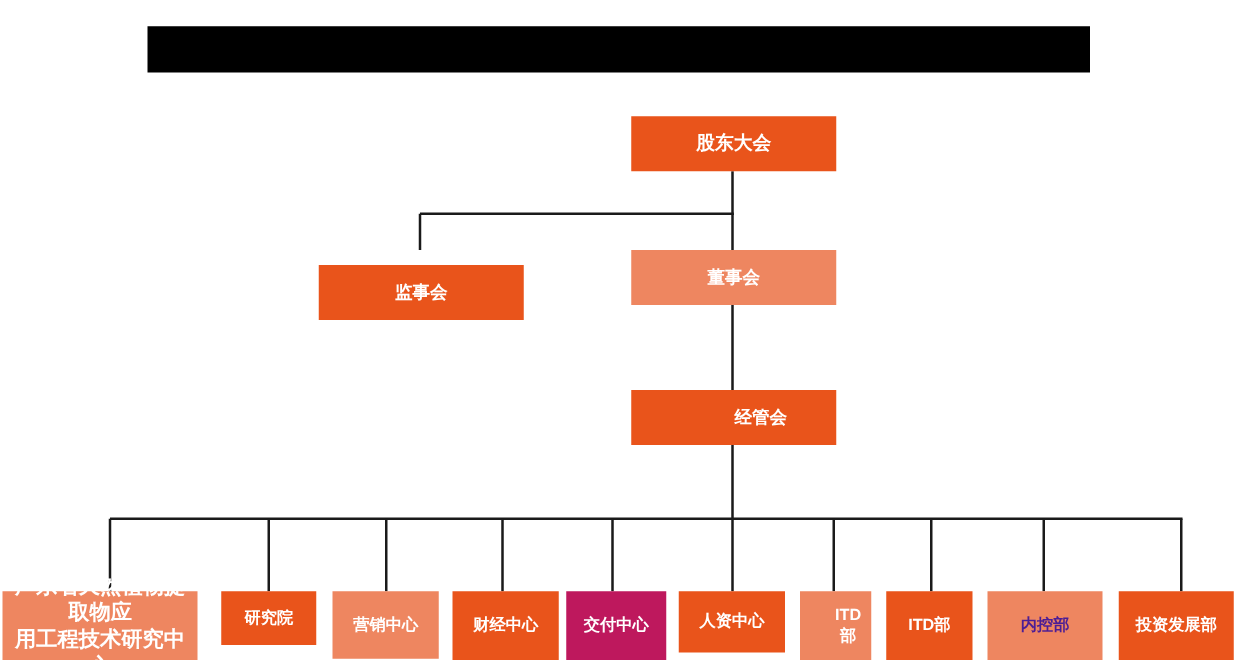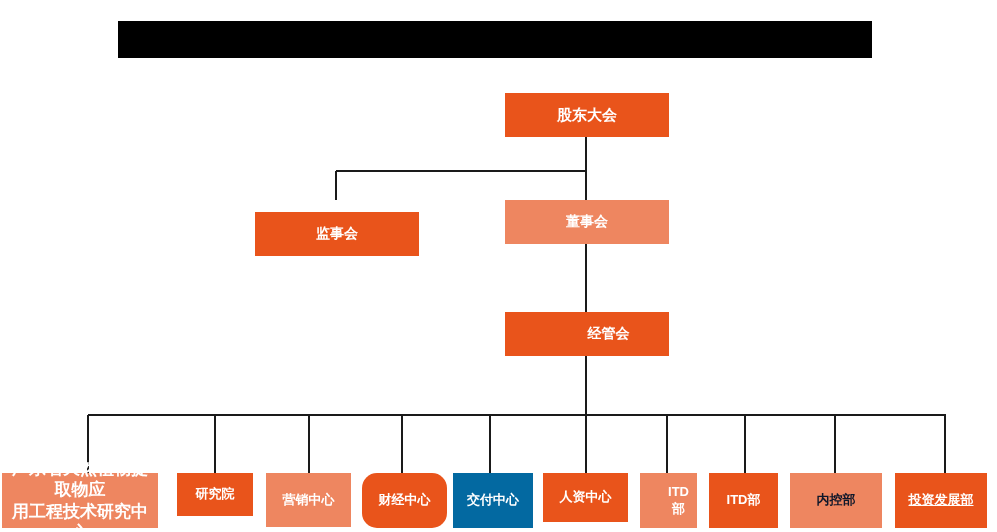--- a/index.html
+++ b/index.html
@@ -102,36 +102,36 @@
       <div class="node tone-light size-xs" style="left: 2px; top: 473px; width: 156px; height: 55px; background: rgb(238, 134, 96); color: rgb(255, 255, 255);">
         <span class="node-label">广东省天然植物提取物应
 用工程技术研究中心</span>
       </div>
       <div class="node tone-dark size-sm" style="left: 177px; top: 473px; width: 76px; height: 43px; background: rgb(233, 84, 27); color: rgb(255, 255, 255);">
         <span class="node-label">研究院</span>
       </div>
       <div class="node tone-light size-sm" style="left: 266px; top: 473px; width: 85px; height: 54px; background: rgb(238, 134, 96); color: rgb(255, 255, 255);">
         <span class="node-label">营销中心</span>
       </div>
-      <div class="node tone-dark size-sm" style="left: 362px; top: 473px; width: 85px; height: 55px; background: rgb(233, 84, 27); color: rgb(255, 255, 255); border-radius: 15px;">
+      <div class="node tone-dark size-sm" style="left: 362px; top: 473px; width: 85px; height: 55px; background: rgb(233, 84, 27); color: rgb(255, 255, 255);">
         <span class="node-label">财经中心</span>
       </div>
-      <div class="node tone-light size-sm" style="left: 453px; top: 473px; width: 80px; height: 55px; background: #0369a1; color: rgb(255, 255, 255);">
+      <div class="node tone-light size-sm" style="left: 453px; top: 473px; width: 80px; height: 55px; background: #be185d; color: rgb(255, 255, 255);">
         <span class="node-label">交付中心</span>
       </div>
       <div class="node tone-dark size-sm" style="left: 543px; top: 473px; width: 85px; height: 49px; background: rgb(233, 84, 27); color: rgb(255, 255, 255);">
         <span class="node-label">人资中心</span>
       </div>
       <div class="node tone-light size-sm" style="left: 640px; top: 473px; width: 57px; height: 55px; background: rgb(238, 134, 96); color: rgb(255, 255, 255); padding-left: 20px;">
         <span class="node-label">ITD部</span>
       </div>
       <div class="node tone-dark size-sm" style="left: 709px; top: 473px; width: 69px; height: 55px; background: rgb(233, 84, 27); color: rgb(255, 255, 255);">
         <span class="node-label">ITD部</span>
       </div>
-      <div class="node tone-light size-sm" style="left: 790px; top: 473px; width: 92px; height: 55px; background: rgb(238, 134, 96); color: #0f172a;">
+      <div class="node tone-light size-sm" style="left: 790px; top: 473px; width: 92px; height: 55px; background: rgb(238, 134, 96); color: #4c1d95;">
         <span class="node-label">内控部</span>
       </div>
-      <div class="node tone-dark size-sm" style="left: 895px; top: 473px; width: 92px; height: 55px; background: rgb(233, 84, 27); color: rgb(255, 255, 255); text-decoration: underline;">
+      <div class="node tone-dark size-sm" style="left: 895px; top: 473px; width: 92px; height: 55px; background: rgb(233, 84, 27); color: rgb(255, 255, 255);">
         <span class="node-label">投资发展部</span>
       </div>
     </div>
 
 </div>
 
 </body></html>

